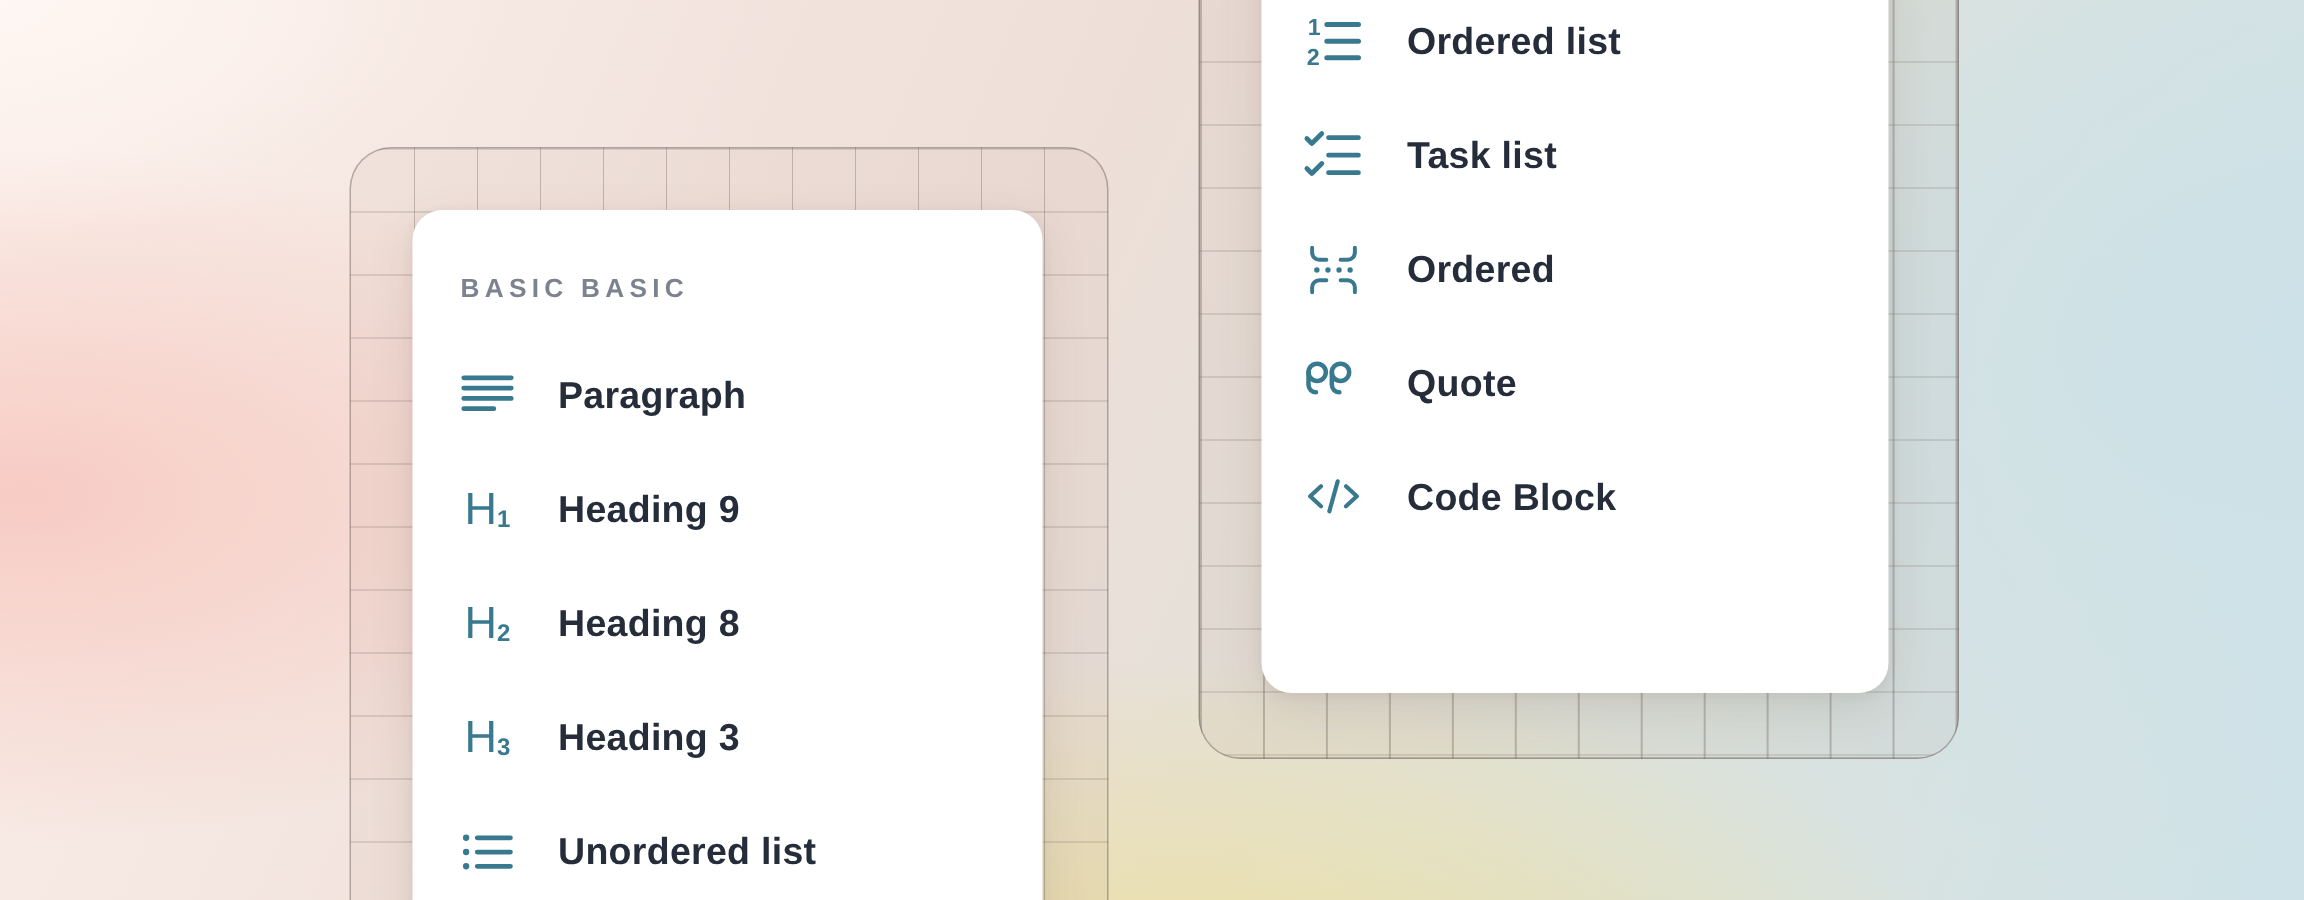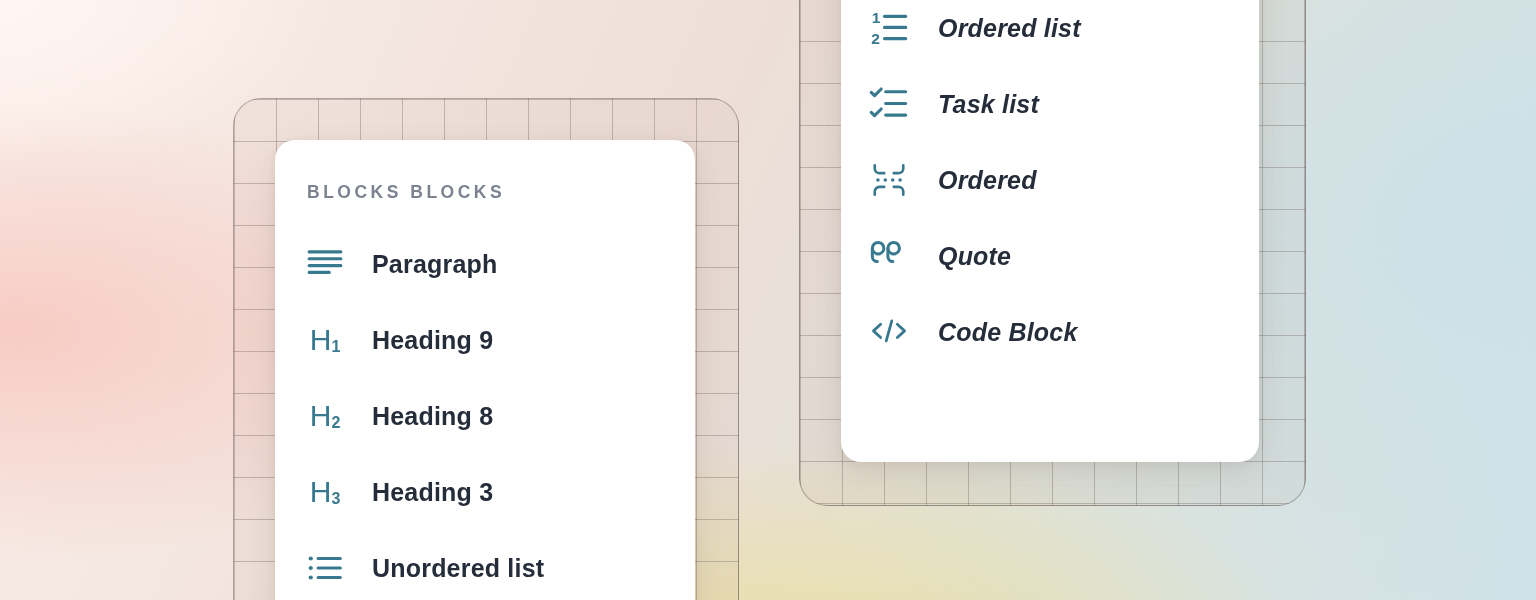--- a/index.html
+++ b/index.html
@@ -42,37 +42,37 @@
   #card-left  .menu-item{padding-left:30px;}
   #card-right .menu-item{padding-left:28px;}
   .menu-item{
     height:76px;display:flex;align-items:center;cursor:pointer;
   }
   .icon{
     width:40px;height:40px;flex:0 0 40px;display:flex;align-items:center;justify-content:center;
     color:var(--icon-color,#38798f);
   }
   #card-left  .item-label{margin-left:27px;}
-  #card-right .item-label{margin-left:29px;font-style:italic;}
+  #card-right .item-label{margin-left:29px;}
   .item-label{
     font-size:25px;font-weight:600;color:var(--text-color,#262d3a);letter-spacing:0.2px;
   }
   .h-ic{display:flex;align-items:center;color:var(--icon-color,#38798f);line-height:1;}
   .h-H{font-size:30px;font-weight:400;letter-spacing:-1px;}
   .h-sub{font-size:16px;font-weight:700;margin-left:1px;transform:translateY(7px);}
   svg{display:block;}
 </style>
 </head>
 <body>
 
 <div id="grid-left" class="grid-panel"></div>
 <div id="grid-right" class="grid-panel"></div>
 
 <div id="card-left" class="menu-card">
-  <div class="section-label">BLOCKS BLOCKS</div>
+  <div class="section-label">BASIC BASIC</div>
   <div class="menu-list">
   <div class="menu-item">
     <span class="icon">
           <svg width="38" height="38" viewBox="0 0 36 36" fill="none" stroke="currentColor" stroke-linecap="round" stroke-linejoin="round" stroke-width="3">
      <path d="M3 6.5h30M3 13h30M3 19.5h30M3 26h19"></path>
           </svg>
         </span>
     <span class="item-label">Paragraph</span>
   </div>
 

